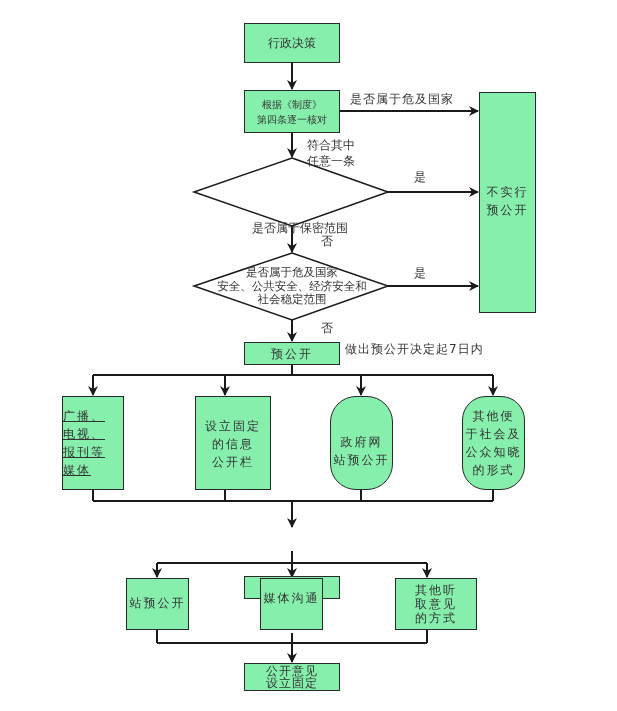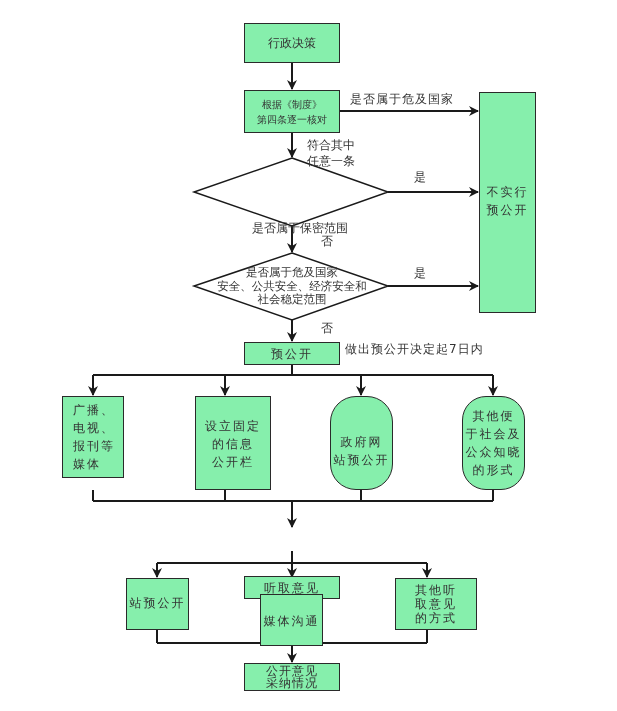--- a/index.html
+++ b/index.html
@@ -77,49 +77,49 @@
 预公开</div>
 
 <div class="dtext" style="left:222px; top:185px; width:156px;margin-top:36px;">是否属于保密范围</div>
 
 <div class="dtext" style="left:204px; top:266px; width:176px; font-size:11.5px; line-height:13.5px;">是否属于危及国家
 安全、公共安全、经济安全和
 社会稳定范围</div>
 
 <div class="box vbox" style="left:244px; top:342px; width:96px; height:23px;">预公开</div>
 
-<div class="box vbox" style="left:62px; top:396px; width:62px; height:82px; text-align:left; justify-content:flex-start; padding-left:10px;">广播、
+<div class="box vbox" style="left:62px; top:396px; width:62px; height:94px; text-align:left; justify-content:flex-start; padding-left:0;text-decoration:underline;">广播、
 电视、
 报刊等
 媒体</div>
 
 <div class="box vbox" style="left:195px; top:396px; width:76px; height:94px; align-items:flex-start; padding-top:20px;">设立固定
 的信息
 公开栏</div>
 
 <div class="box vbox" style="left:330px; top:396px; width:63px; height:94px; align-items:flex-start; padding-top:36px;border-radius:26px;">政府网
 站预公开</div>
 
 <div class="box vbox" style="left:462px; top:396px; width:63px; height:94px;border-radius:24px;">其他便
 于社会及
 公众知晓
 的形式</div>
 
 <div class="box vbox" style="left:244px; top:528px; width:96px; height:23px;margin-top:48px;">听取意见</div>
 
 <div class="box vbox" style="left:126px; top:578px; width:63px; height:52px; align-items:flex-start; padding-top:15px;">站预公开</div>
 
-<div class="box vbox" style="left:260px; top:578px; width:63px; height:52px; align-items:flex-start; padding-top:17px;margin-top:16px;">媒体沟通</div>
+<div class="box vbox" style="left:260px; top:578px; width:63px; height:52px; align-items:flex-start; padding-top:10px;">媒体沟通</div>
 
 <div class="box vbox" style="left:395px; top:578px; width:82px; height:52px; line-height:14px;">其他听
 取意见
 的方式</div>
 
 <div class="box" style="left:244px; top:663px; width:96px; height:28px; line-height:12px; letter-spacing:1px;">公开意见
-采纳情况</div>
+设立固定</div>
 
 <div class="lbl" style="left:350px; top:92px; letter-spacing:1px;">是否属于危及国家</div>
 <div class="lbl" style="left:307px; top:137px; line-height:16px;">符合其中
 任意一条</div>
 <div class="lbl" style="left:414px; top:170px;">是</div>
 <div class="lbl" style="left:321px; top:234px;">否</div>
 <div class="lbl" style="left:414px; top:266px;">是</div>
 <div class="lbl" style="left:321px; top:321px;">否</div>
 <div class="lbl" style="left:345px; top:342px; letter-spacing:1px;">做出预公开决定起7日内</div>
 

